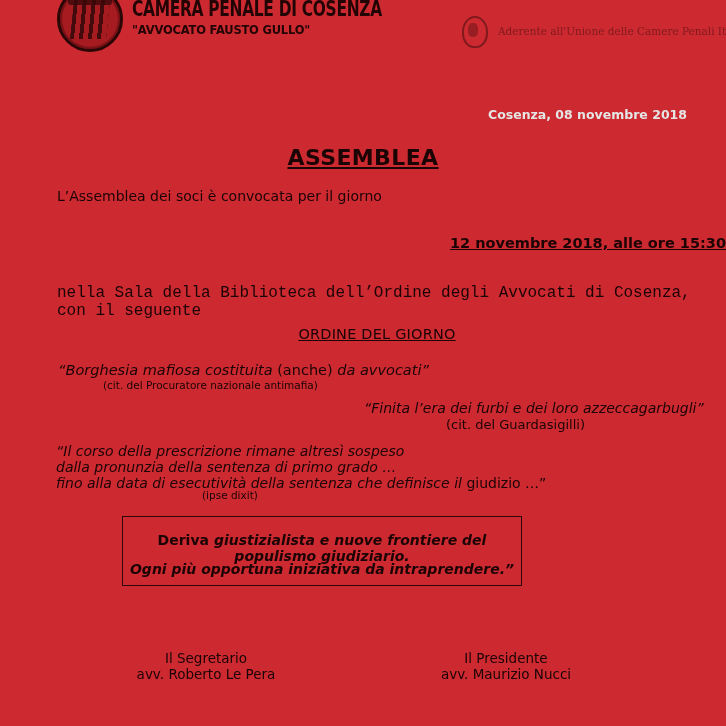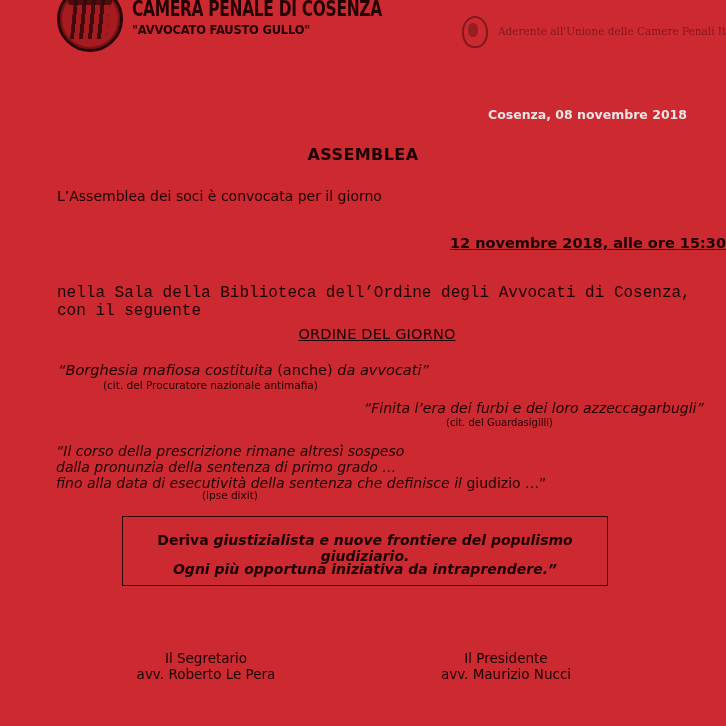--- a/index.html
+++ b/index.html
@@ -133,22 +133,23 @@
     font-size: 12.5px;
     font-weight: bold;
     color: #e5e5e5;
   }
 
   .doc-title {
     position: absolute;
     left: 0; right: 0;
     top: 145px;
     text-align: center;
-    font-size: 16px;
-    font-weight: bold;
+    font-size: 22px;
+    font-weight: bold;
+    text-decoration: underline;
     letter-spacing: 0.4px;
   }
 
   .para-convoca {
     position: absolute;
     left: 57px;
     top: 188px;
     font-size: 14px;
   }
 
@@ -201,21 +202,21 @@
     position: absolute;
     left: 364px;
     top: 400px;
     font-size: 14px;
     font-style: italic;
   }
   .q2-attrib {
     position: absolute;
     left: 446px;
     top: 417px;
-    font-size: 10px;
+    font-size: 13px;
   }
 
   .quote3 {
     position: absolute;
     left: 56px;
     top: 443px;
     font-size: 14px;
     font-style: italic;
     line-height: 16px;
   }
@@ -224,21 +225,21 @@
     position: absolute;
     left: 202px;
     top: 489px;
     font-size: 10.5px;
   }
 
   .callout-box {
     position: absolute;
     left: 122px;
     top: 516px;
-    width: 486px;
+    width: 400px;
     height: 70px;
     border: 1.5px solid #2e0708;
     box-sizing: border-box;
   }
   .callout-line {
     position: absolute;
     left: 0; right: 0;
     text-align: center;
     font-size: 14px;
     font-weight: bold;

